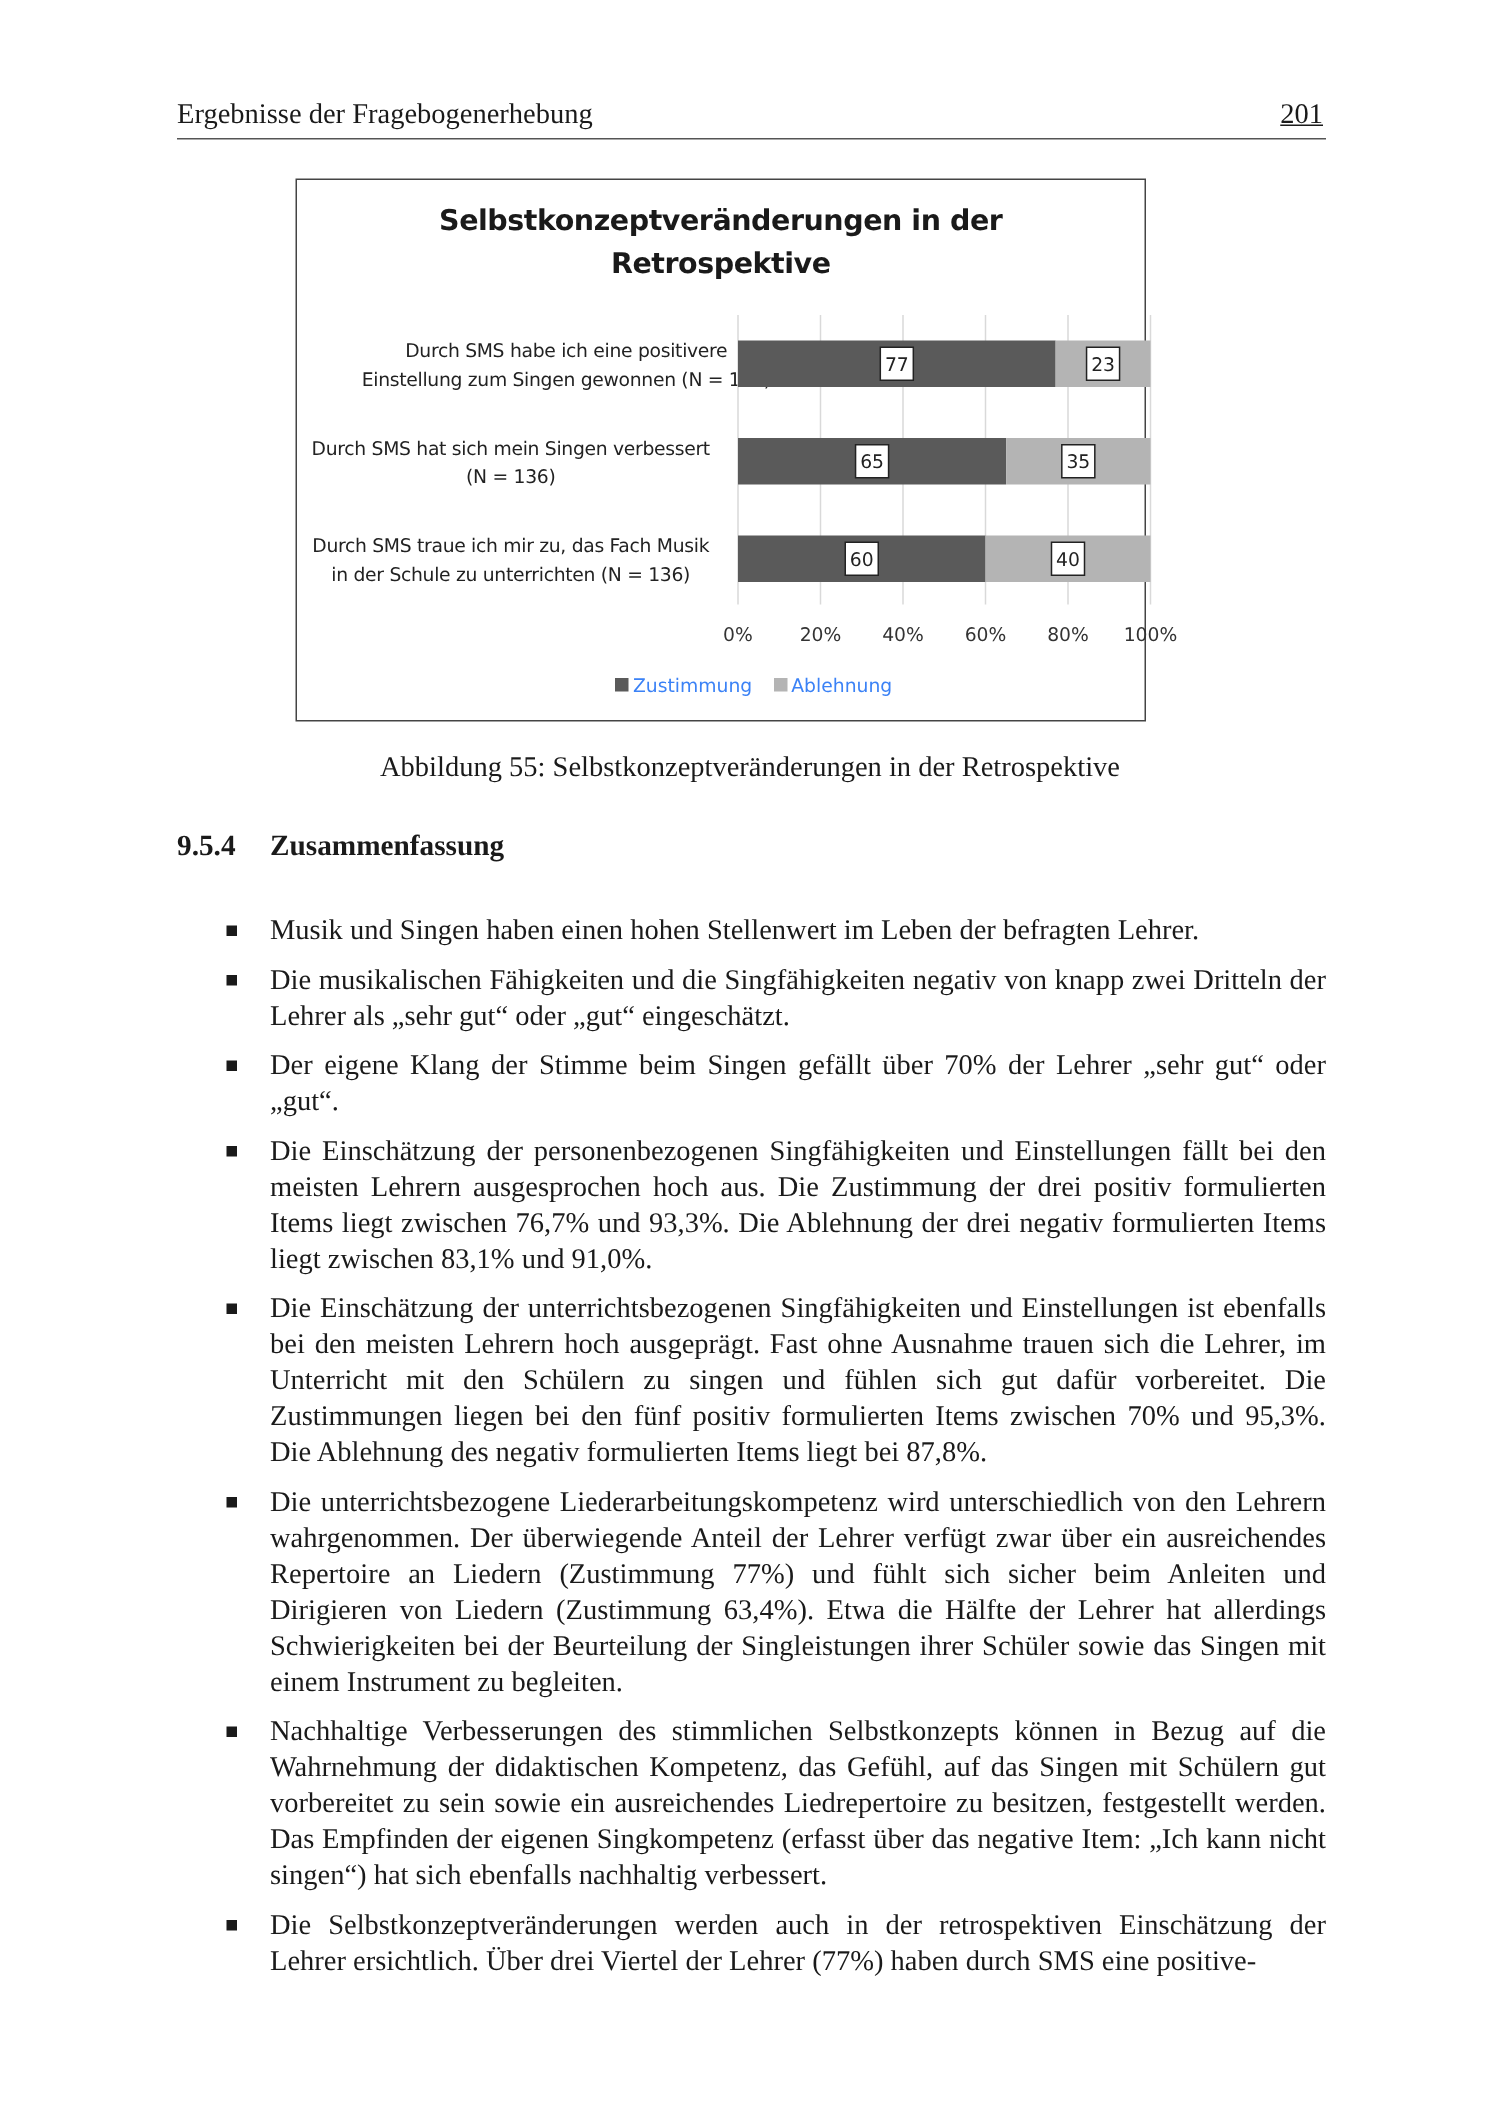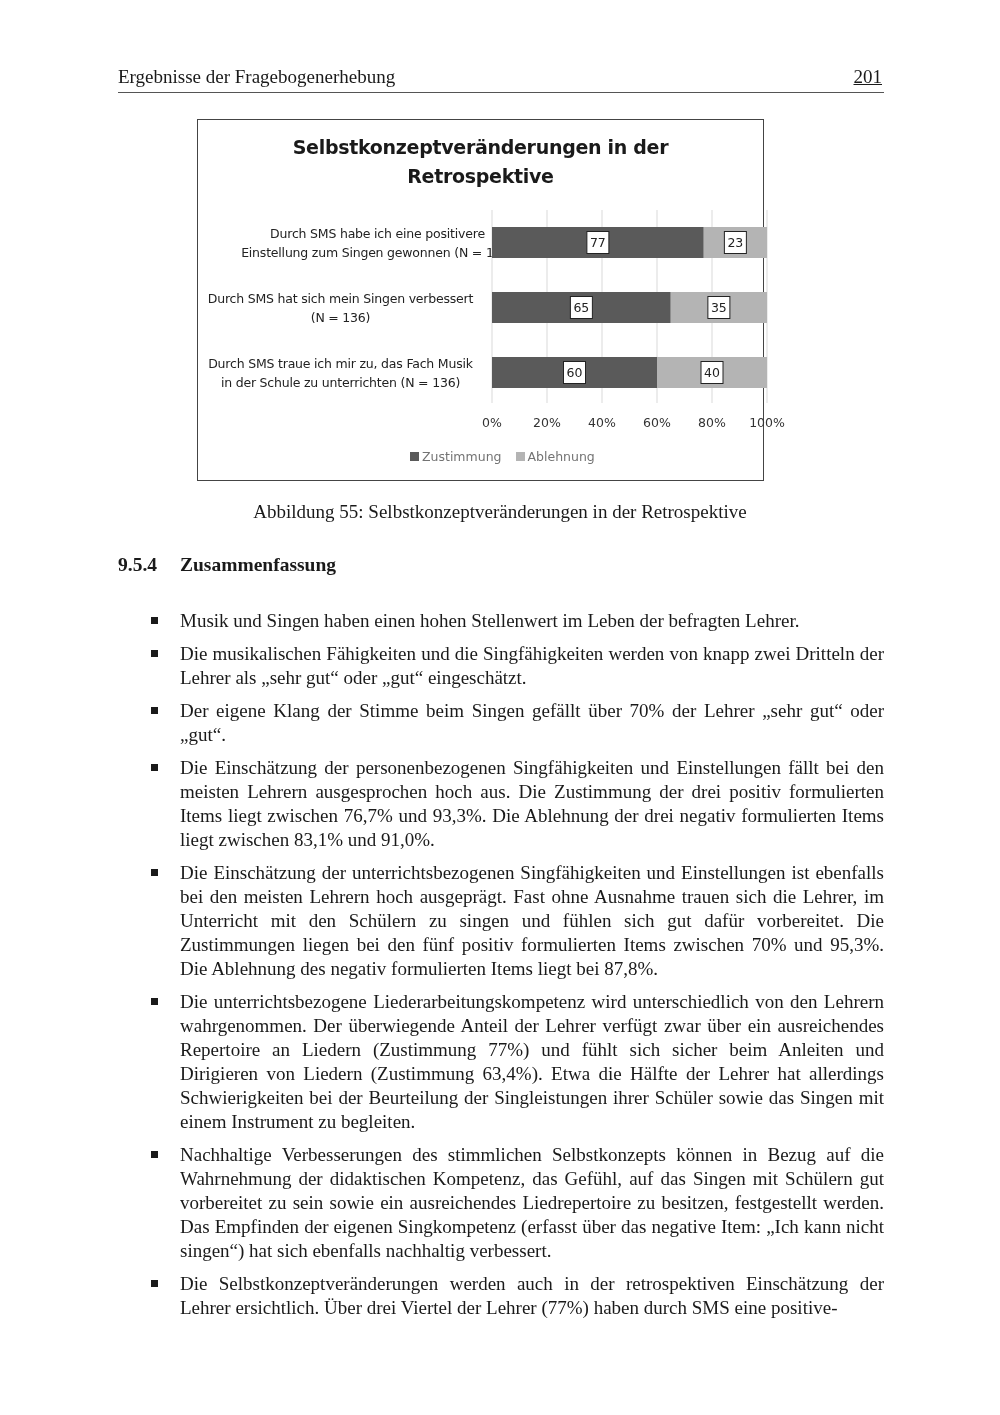--- a/index.html
+++ b/index.html
@@ -16,21 +16,21 @@
                  font-family:"DejaVu Sans", sans-serif; font-weight:bold; font-size:19px;
                  line-height:29px; color:#1a1a1a; letter-spacing:-0.3px; }
   .chart-title div { white-space:nowrap; }
   .chart-svg { position:absolute; left:0; top:0; }
   .cat-label { position:absolute; width:285px; left:0; text-align:center;
                font-family:"DejaVu Sans", sans-serif; font-size:12.5px; line-height:19px;
                color:#222; letter-spacing:-0.2px; }
   .tick-label { position:absolute; font-family:"DejaVu Sans", sans-serif; font-size:12.5px;
                 color:#333; transform:translateX(-50%); top:295px; }
   .legend { position:absolute; top:329px; left:212px; font-family:"DejaVu Sans", sans-serif;
-            font-size:12.5px; color:#737373; display:flex; gap:14px; }
+            font-size:12.5px; color:#3b82f6; display:flex; gap:14px; }
   .legend-item { display:flex; align-items:center; gap:3px; }
   .swatch { width:9px; height:9px; display:inline-block; }
 
   .caption { position:absolute; left:0; width:1000px; top:501px; text-align:center; font-size:19px; }
   .section-heading { position:absolute; left:118px; top:554px; font-size:19.5px; font-weight:bold; }
   .section-heading .num { display:inline-block; width:62px; }
 
   .bullets { position:absolute; left:118px; top:609px; width:766px; margin:0; padding:0; list-style:none; }
   .bullet { position:relative; padding-left:62px; font-size:19px; line-height:24px;
             text-align:justify; margin-bottom:9px; }
@@ -111,20 +111,20 @@
 </div>
 
 <div class="caption">Abbildung 55: Selbstkonzeptveränderungen in der Retrospektive</div>
 
 <div class="section-heading">
   <span class="num">9.5.4</span><span>Zusammenfassung</span>
 </div>
 
 <ul class="bullets" id="bullets">
     <li class="bullet"><span class="mark"></span><span>Musik und Singen haben einen hohen Stellenwert im Leben der befragten Lehrer.</span></li>
-    <li class="bullet"><span class="mark"></span><span>Die musikalischen Fähigkeiten und die Singfähigkeiten werden von knapp zwei Drit­teln der Lehrer als „sehr gut“ oder „gut“ eingeschätzt.</span></li>
+    <li class="bullet"><span class="mark"></span><span>Die musikalischen Fähigkeiten und die Singfähigkeiten negativ von knapp zwei Drit­teln der Lehrer als „sehr gut“ oder „gut“ eingeschätzt.</span></li>
     <li class="bullet"><span class="mark"></span><span>Der eigene Klang der Stimme beim Singen gefällt über 70% der Lehrer „sehr gut“ oder „gut“.</span></li>
     <li class="bullet"><span class="mark"></span><span>Die Einschätzung der personenbezogenen Singfähigkeiten und Einstellungen fällt bei den meisten Lehrern ausgesprochen hoch aus. Die Zustimmung der drei positiv formu­lierten Items liegt zwischen 76,7% und 93,3%. Die Ablehnung der drei negativ formu­lierten Items liegt zwischen 83,1% und 91,0%.</span></li>
     <li class="bullet"><span class="mark"></span><span>Die Einschätzung der unterrichtsbezogenen Singfähigkeiten und Einstellungen ist ebenfalls bei den meisten Lehrern hoch ausgeprägt. Fast ohne Ausnahme trauen sich die Lehrer, im Unterricht mit den Schülern zu singen und fühlen sich gut dafür vorbe­reitet. Die Zustimmungen liegen bei den fünf positiv formulierten Items zwischen 70% und 95,3%. Die Ablehnung des negativ formulierten Items liegt bei 87,8%.</span></li>
     <li class="bullet"><span class="mark"></span><span>Die unterrichtsbezogene Liederarbeitungskompetenz wird unterschiedlich von den Lehrern wahrgenommen. Der überwiegende Anteil der Lehrer verfügt zwar über ein ausreichendes Repertoire an Liedern (Zustimmung 77%) und fühlt sich sicher beim Anleiten und Dirigieren von Liedern (Zustimmung 63,4%). Etwa die Hälfte der Lehrer hat allerdings Schwierigkeiten bei der Beurteilung der Singleistungen ihrer Schüler sowie das Singen mit einem Instrument zu begleiten.</span></li>
     <li class="bullet"><span class="mark"></span><span>Nachhaltige Verbesserungen des stimmlichen Selbstkonzepts können in Bezug auf die Wahrnehmung der didaktischen Kompetenz, das Gefühl, auf das Singen mit Schülern gut vorbereitet zu sein sowie ein ausreichendes Liedrepertoire zu besitzen, festgestellt werden. Das Empfinden der eigenen Singkompetenz (erfasst über das negative Item: „Ich kann nicht singen“) hat sich ebenfalls nachhaltig verbessert.</span></li>
     <li class="bullet"><span class="mark"></span><span>Die Selbstkonzeptveränderungen werden auch in der retrospektiven Einschätzung der Lehrer ersichtlich. Über drei Viertel der Lehrer (77%) haben durch SMS eine positive-</span></li>
   </ul>
 
 </body></html>

